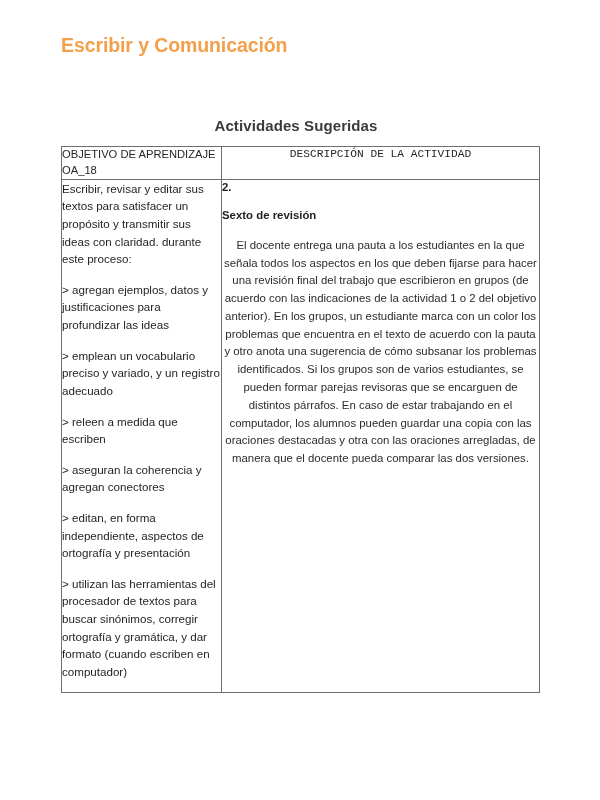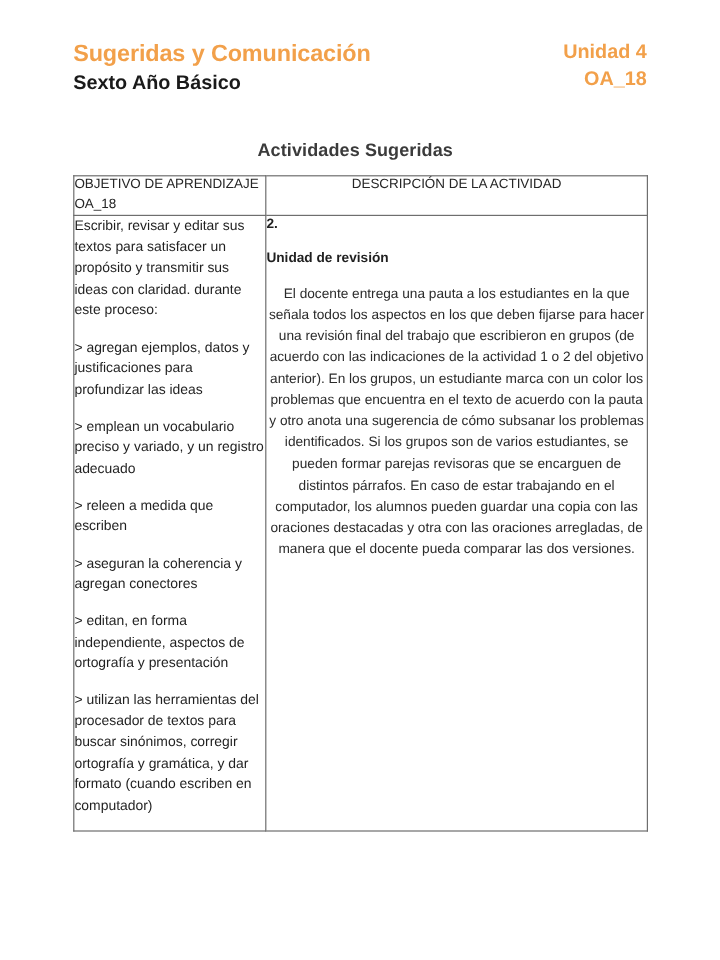--- a/index.html
+++ b/index.html
@@ -101,20 +101,21 @@
     line-height: 1.42;
     color: #262626;
   }
   .th-description {
     padding: 6px 6px 8px 6px;
     font-size: 11.2px;
     font-weight: normal;
     text-align: center;
     line-height: 1.42;
     color: #262626;
+    font-family: Liberation Mono, monospace;
   }
 
   .cell-objective {
     padding: 8px 8px 10px 7px;
     height: 512px;
   }
   .cell-description {
     padding: 8px 10px 10px 8px;
   }
 
@@ -148,26 +149,21 @@
     line-height: 1.56;
     margin: 0;
     text-align: center;
   }
 </style>
 </head>
 <body>
 
 <div class="doc-header">
   <div class="header-left">
-    <div class="subject-name">Sugeridas y Comunicación</div>
-    <div class="grade-name">Sexto Año Básico</div>
-  </div>
-  <div class="header-right">
-    <div class="unit-name">Unidad 4</div>
-    <div class="oa-code">OA_18</div>
+    <div class="subject-name">Escribir y Comunicación</div>
   </div>
 </div>
 
 <div class="page-title">Actividades Sugeridas</div>
 
 <table class="activity-table">
   <colgroup>
     <col class="col-objective">
     <col class="col-description">
   </colgroup>
@@ -183,18 +179,18 @@
         <p class="obj-block">Escribir, revisar y editar sus textos para satisfacer un propósito y transmitir sus ideas con claridad. durante este proceso:</p>
         <p class="obj-block">&gt; agregan ejemplos, datos y justificaciones para profundizar las ideas</p>
         <p class="obj-block">&gt; emplean un vocabulario preciso y variado, y un registro adecuado</p>
         <p class="obj-block">&gt; releen a medida que escriben</p>
         <p class="obj-block">&gt; aseguran la coherencia y agregan conectores</p>
         <p class="obj-block">&gt; editan, en forma independiente, aspectos de ortografía y presentación</p>
         <p class="obj-block">&gt; utilizan las herramientas del procesador de textos para buscar sinónimos, corregir ortografía y gramática, y dar formato (cuando escriben en computador)</p>
       </td>
       <td class="cell-description">
         <p class="act-number">2.</p>
-        <p class="act-subtitle">Unidad de revisión</p>
+        <p class="act-subtitle">Sexto de revisión</p>
         <p class="act-body">El docente entrega una pauta a los estudiantes en la que señala todos los aspectos en los que deben fijarse para hacer una revisión final del trabajo que escribieron en grupos (de acuerdo con las indicaciones de la actividad 1 o 2 del objetivo anterior). En los grupos, un estudiante marca con un color los problemas que encuentra en el texto de acuerdo con la pauta y otro anota una sugerencia de cómo subsanar los problemas identificados. Si los grupos son de varios estudiantes, se pueden formar parejas revisoras que se encarguen de distintos párrafos. En caso de estar trabajando en el computador, los alumnos pueden guardar una copia con las oraciones destacadas y otra con las oraciones arregladas, de manera que el docente pueda comparar las dos versiones.</p>
       </td>
     </tr>
   </tbody>
 </table>
 
 </body></html>

